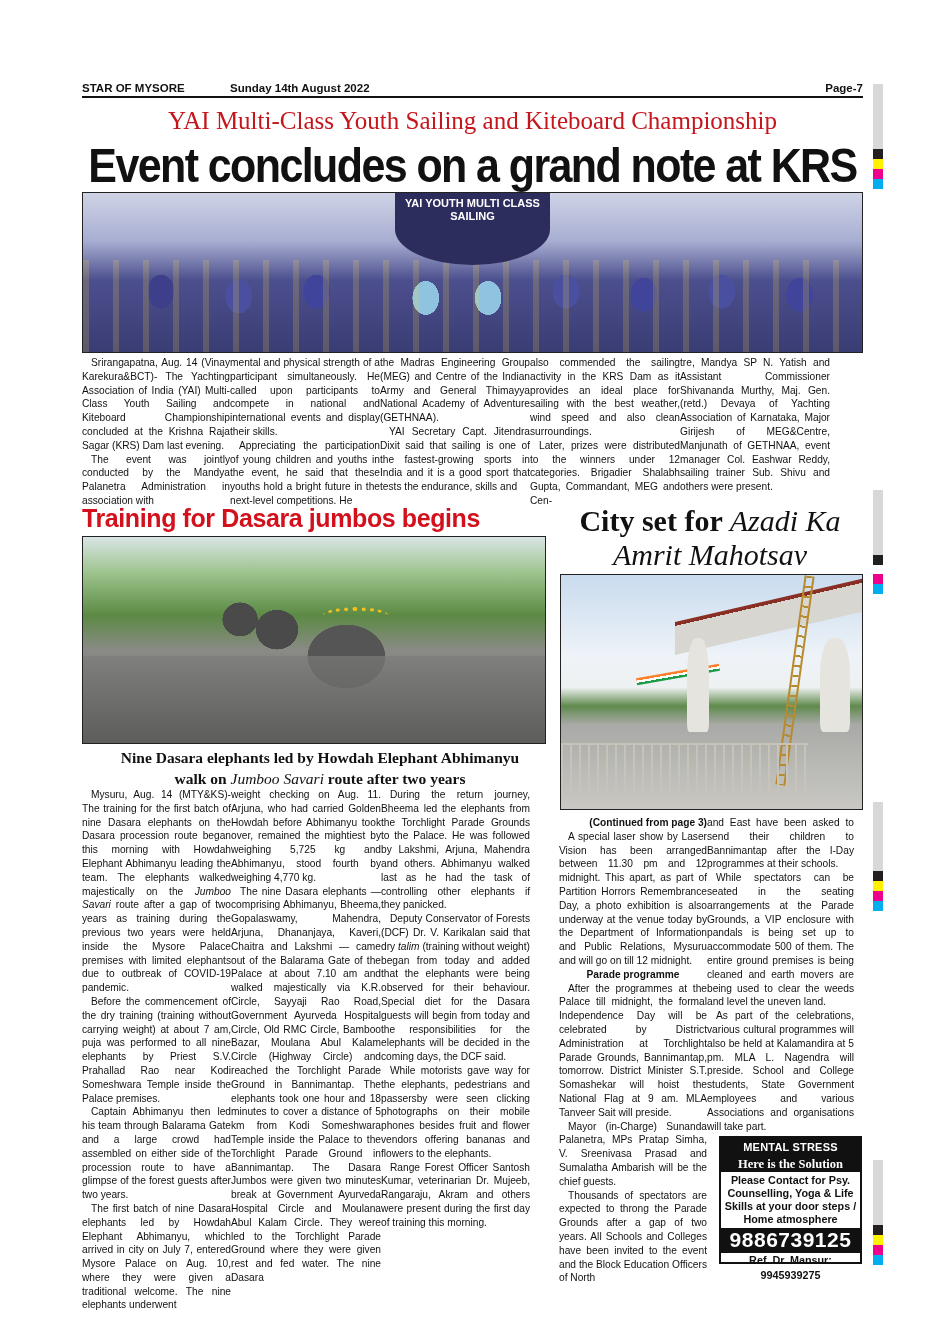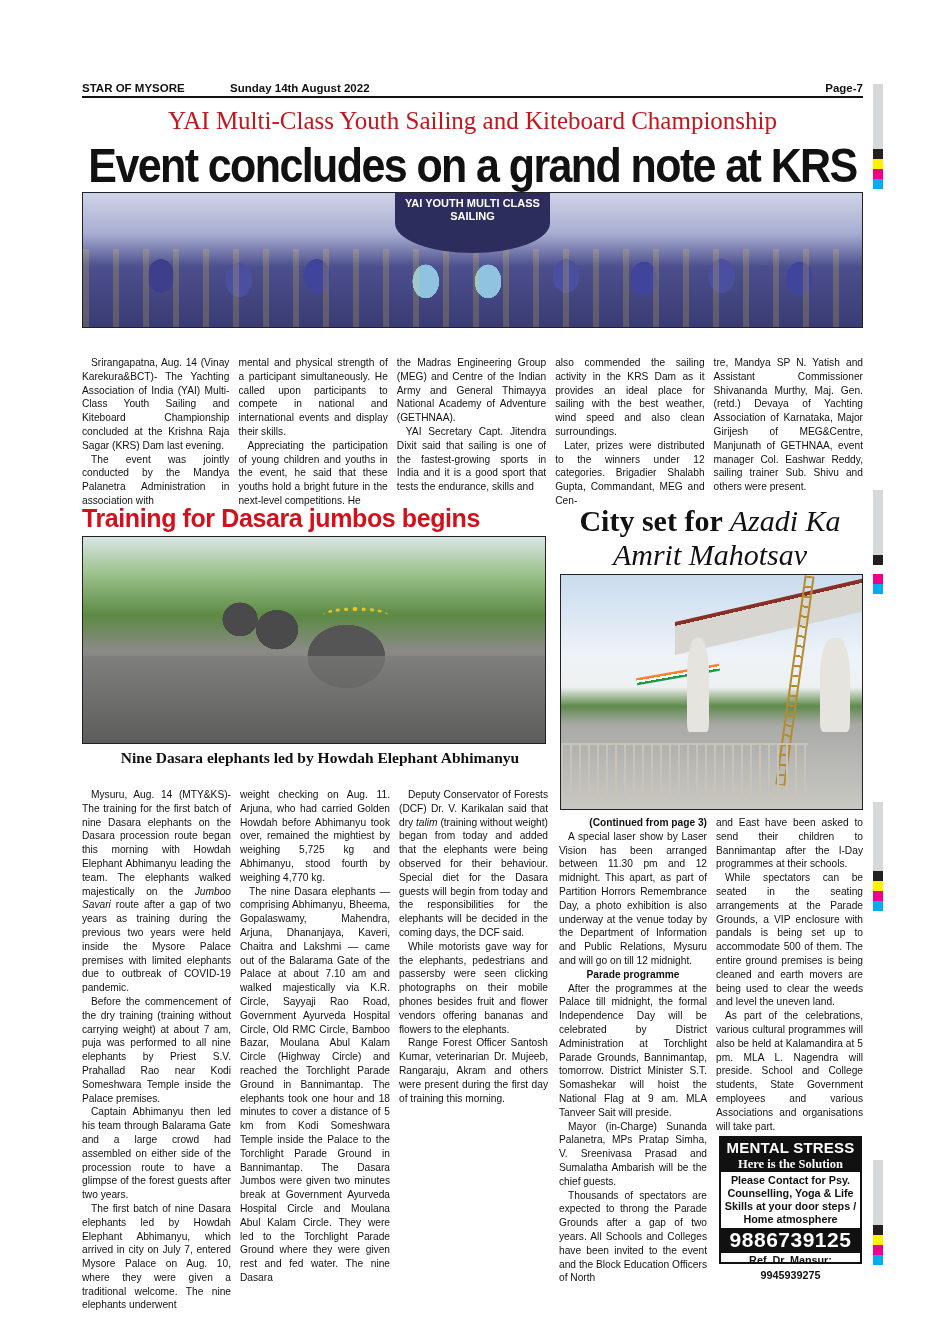--- a/index.html
+++ b/index.html
@@ -1,45 +1,45 @@
 <!DOCTYPE html>
 <html><head>
 <meta charset="utf-8">
 <style>
   * { box-sizing: border-box; margin: 0; padding: 0; }
   html, body { width: 945px; height: 1337px; background: #ffffff; overflow: hidden; }
   body { position: relative; font-family: "Liberation Sans", sans-serif; color: #111; }
 
-  .masthead { position: absolute; left: 82px; top: 82px; width: 781px; height: 16px; display: flex; align-items: flex-end; font-weight: bold; font-size: 11.5px; border-bottom: 2px solid #111; padding-bottom: 2px; }
+  .masthead { position: absolute; left: 82px; top: 82px; width: 781px; height: 16px; display: flex; align-items: flex-start; font-weight: bold; font-size: 11.5px; border-bottom: 2px solid #111; padding-bottom: 12px; }
   .masthead .paper { width: 148px; }
   .masthead .date { flex: 1; }
   .masthead .page { text-align: right; }
 
   .kicker { position: absolute; left: 82px; top: 106px; width: 781px; text-align: center; font-family: "Liberation Serif", serif; color: #c4161c; font-size: 25px; line-height: 30px; }
   .mainhead { position: absolute; left: 82px; top: 136px; width: 781px; text-align: center; font-family: "Liberation Sans", sans-serif; font-weight: bold; font-size: 43px; line-height: 52px; letter-spacing: -1.6px; transform: scaleY(1.12); transform-origin: top center; color: #111; }
 
   .photo { position: absolute; overflow: hidden; border: 1px solid #222; }
-  .photo-group { left: 82px; top: 192px; width: 781px; height: 136px;
+  .photo-group { left: 82px; top: 192px; width: 781px; height: 161px;
     background:
       radial-gradient(ellipse 22px 28px at 10% 62%, #3d3f8a 0 60%, transparent 61%),
       radial-gradient(ellipse 22px 28px at 20% 65%, #4a4fa0 0 60%, transparent 61%),
       radial-gradient(ellipse 22px 28px at 30% 62%, #40449a 0 60%, transparent 61%),
       radial-gradient(ellipse 22px 28px at 44% 66%, #8fc3e0 0 60%, transparent 61%),
       radial-gradient(ellipse 22px 28px at 52% 66%, #8fc3e0 0 60%, transparent 61%),
       radial-gradient(ellipse 22px 28px at 62% 62%, #4a4fa0 0 60%, transparent 61%),
       radial-gradient(ellipse 22px 28px at 72% 64%, #40449a 0 60%, transparent 61%),
       radial-gradient(ellipse 22px 28px at 82% 62%, #4a4fa0 0 60%, transparent 61%),
       radial-gradient(ellipse 22px 28px at 92% 64%, #40449a 0 60%, transparent 61%),
       linear-gradient(180deg, #cfd3e6 0%, #a8aed2 30%, #4c4f8d 55%, #3a3c74 100%); }
   .photo-group .banner { position: absolute; left: 40%; top: 0; width: 20%; height: 45%; border-radius: 0 0 50% 50%; background: #2c2d5c; color: #fff; font-weight: bold; font-size: 11px; text-align: center; padding-top: 4px; line-height: 13px; }
   .photo-group .people-row { position: absolute; left: 0; right: 0; top: 42%; height: 58%; background: repeating-linear-gradient(90deg, rgba(255,220,60,0.18) 0 6px, rgba(40,40,110,0.0) 6px 30px); }
 
   .caption-head { position: absolute; font-family: "Liberation Serif", serif; font-weight: bold; text-align: center; font-size: 15.5px; line-height: 21px; }
 
-  .cols { position: absolute; display: flex; gap: 9px; }
+  .cols { position: absolute; display: flex; }
   .col { font-size: 10.2px; line-height: 13.8px; text-align: justify; color: #111; }
   .col p { text-indent: 9px; margin-bottom: 0; }
   .col p.noindent { text-indent: 0; }
   .col .sub { text-align: center; font-weight: bold; text-indent: 0; }
   .col .cont { text-align: right; font-weight: bold; text-indent: 0; }
   em { font-style: italic; }
 
   .red-head { position: absolute; left: 82px; top: 502px; width: 466px; font-family: "Liberation Sans", sans-serif; font-weight: bold; color: #d3111d; font-size: 25px; line-height: 30px; letter-spacing: -0.4px; transform: scaleY(1.05); transform-origin: top left; }
 
   .photo-elephants { left: 82px; top: 536px; width: 464px; height: 208px;
@@ -57,21 +57,21 @@
 
   .photo-parade { left: 560px; top: 574px; width: 303px; height: 236px;
     background: linear-gradient(180deg, #c9dbee 0%, #eef3f8 35%, #eef1f1 48%, #5f8a4c 56%, #a9aaa7 64%, #c9c8c3 100%); }
   .photo-parade .roof { position: absolute; left: 38%; top: 20%; width: 62%; height: 14%; background: linear-gradient(180deg, #8a2f25 0 12%, #d8d6d1 12% 100%); transform: skewY(-13deg); transform-origin: left bottom; }
   .photo-parade .pillar { position: absolute; width: 22px; height: 40%; top: 27%; background: #e6e4df; border-radius: 40% 40% 10% 10%; }
   .photo-parade .fence { position: absolute; left: 0; right: 18%; top: 72%; height: 25%; background: repeating-linear-gradient(90deg, #c7c3b8 0 2px, transparent 2px 9px); border-top: 2px solid #c7c3b8; }
   .photo-parade .flag { position: absolute; left: 25%; top: 41%; width: 28%; height: 7px; background: linear-gradient(180deg, #ff7f2a 0 33%, #fff 33% 66%, #1a9d46 66%); transform: rotate(-10deg); }
   .photo-parade .ladder { position: absolute; left: 76%; top: 0; width: 10px; height: 90%; background: repeating-linear-gradient(180deg, #b78a2e 0 2px, transparent 2px 10px); border-left: 2px solid #b78a2e; border-right: 2px solid #b78a2e; transform: rotate(8deg); }
 
   .ad { position: absolute; left: 719px; top: 1136px; width: 143px; height: 128px; border: 2px solid #111; font-weight: bold; text-align: center; }
-  .ad .r1 { background: #111; color: #fff; font-size: 15px; line-height: 17px; padding-top: 1px; letter-spacing: 0.2px; }
+  .ad .r1 { background: #111; color: #fff; font-size: 11px; line-height: 17px; padding-top: 1px; letter-spacing: 0.2px; }
   .ad .r2 { background: #111; color: #fff; font-size: 12.5px; line-height: 16px; font-family: Liberation Serif, serif; }
   .ad .r3 { font-size: 10.8px; line-height: 13px; padding: 2px 1px; color: #111; }
   .ad .r4 { background: #111; color: #fff; font-size: 21px; line-height: 24px; letter-spacing: 0.5px; }
   .ad .r5 { font-size: 10.8px; line-height: 15px; border-top: 1px solid #111; color: #111; }
 
   .regbar { position: absolute; left: 873px; width: 10px; }
   .regbar .g { background: #d7d8da; }
   .regbar .k { background: #231f20; height: 10px; }
   .regbar .y { background: #fff200; height: 10px; }
   .regbar .m { background: #ec008c; height: 10px; }
@@ -118,34 +118,36 @@
 
 <div class="red-head">Training for Dasara jumbos begins</div>
 
 <div class="photo photo-elephants">
   <div class="road"></div>
   <div class="garland"></div>
 </div>
 
 <div class="caption-head" style="left:88px; top:747px; width:464px;">
   <div>Nine Dasara elephants led by Howdah Elephant Abhimanyu</div>
+  <div><span>walk on </span><em style="font-weight:normal;">Jumboo Savari</em><span> route after two years</span></div>
 </div>
 
 <div class="cols" style="left:82px; top:788px; width:466px;">
   <div class="col" style="width:149px;">
     <p><span>Mysuru, Aug. 14 (MTY&amp;KS)- The training for the first batch of nine Dasara elephants on the Dasara procession route began this morning with Howdah Elephant Abhimanyu leading the team. The elephants walked majestically on the </span><em>Jumboo Savari</em><span> route after a gap of two years as training during the previous two years were held inside the Mysore Palace premises with limited elephants due to outbreak of COVID-19 pandemic.</span></p>
     <p>Before the commencement of the dry training (training without carrying weight) at about 7 am, puja was performed to all nine elephants by Priest S.V. Prahallad Rao near Kodi Someshwara Temple inside the Palace premises.</p>
     <p>Captain Abhimanyu then led his team through Balarama Gate and a large crowd had assembled on either side of the procession route to have a glimpse of the forest guests after two years.</p>
     <p>The first batch of nine Dasara elephants led by Howdah Elephant Abhimanyu, which arrived in city on July 7, entered Mysore Palace on Aug. 10, where they were given a traditional welcome. The nine elephants underwent</p>
   </div>
   <div class="col" style="width:150px;">
     <p class="noindent">weight checking on Aug. 11. Arjuna, who had carried Golden Howdah before Abhimanyu took over, remained the mightiest by weighing 5,725 kg and Abhimanyu, stood fourth by weighing 4,770 kg.</p>
     <p>The nine Dasara elephants — comprising Abhimanyu, Bheema, Gopalaswamy, Mahendra, Arjuna, Dhananjaya, Kaveri, Chaitra and Lakshmi — came out of the Balarama Gate of the Palace at about 7.10 am and walked majestically via K.R. Circle, Sayyaji Rao Road, Government Ayurveda Hospital Circle, Old RMC Circle, Bamboo Bazar, Moulana Abul Kalam Circle (Highway Circle) and reached the Torchlight Parade Ground in Bannimantap. The elephants took one hour and 18 minutes to cover a distance of 5 km from Kodi Someshwara Temple inside the Palace to the Torchlight Parade Ground in Bannimantap. The Dasara Jumbos were given two minutes break at Government Ayurveda Hospital Circle and Moulana Abul Kalam Circle. They were led to the Torchlight Parade Ground where they were given rest and fed water. The nine Dasara</p>
   </div>
   <div class="col" style="width:149px;">
+    <p>During the return journey, Bheema led the elephants from the Torchlight Parade Grounds to the Palace. He was followed by Lakshmi, Arjuna, Mahendra and others. Abhimanyu walked last as he had the task of controlling other elephants if they panicked.</p>
     <p><span>Deputy Conservator of Forests (DCF) Dr. V. Karikalan said that dry </span><em>talim</em><span> (training without weight) began from today and added that the elephants were being observed for their behaviour. Special diet for the Dasara guests will begin from today and the responsibilities for the elephants will be decided in the coming days, the DCF said.</span></p>
     <p>While motorists gave way for the elephants, pedestrians and passersby were seen clicking photographs on their mobile phones besides fruit and flower vendors offering bananas and flowers to the elephants.</p>
     <p>Range Forest Officer Santosh Kumar, veterinarian Dr. Mujeeb, Rangaraju, Akram and others were present during the first day of training this morning.</p>
   </div>
 </div>
 
 <div class="city-head">
   <span class="b">City set for </span><span class="i">Azadi Ka Amrit Mahotsav</span>
 </div>
 

